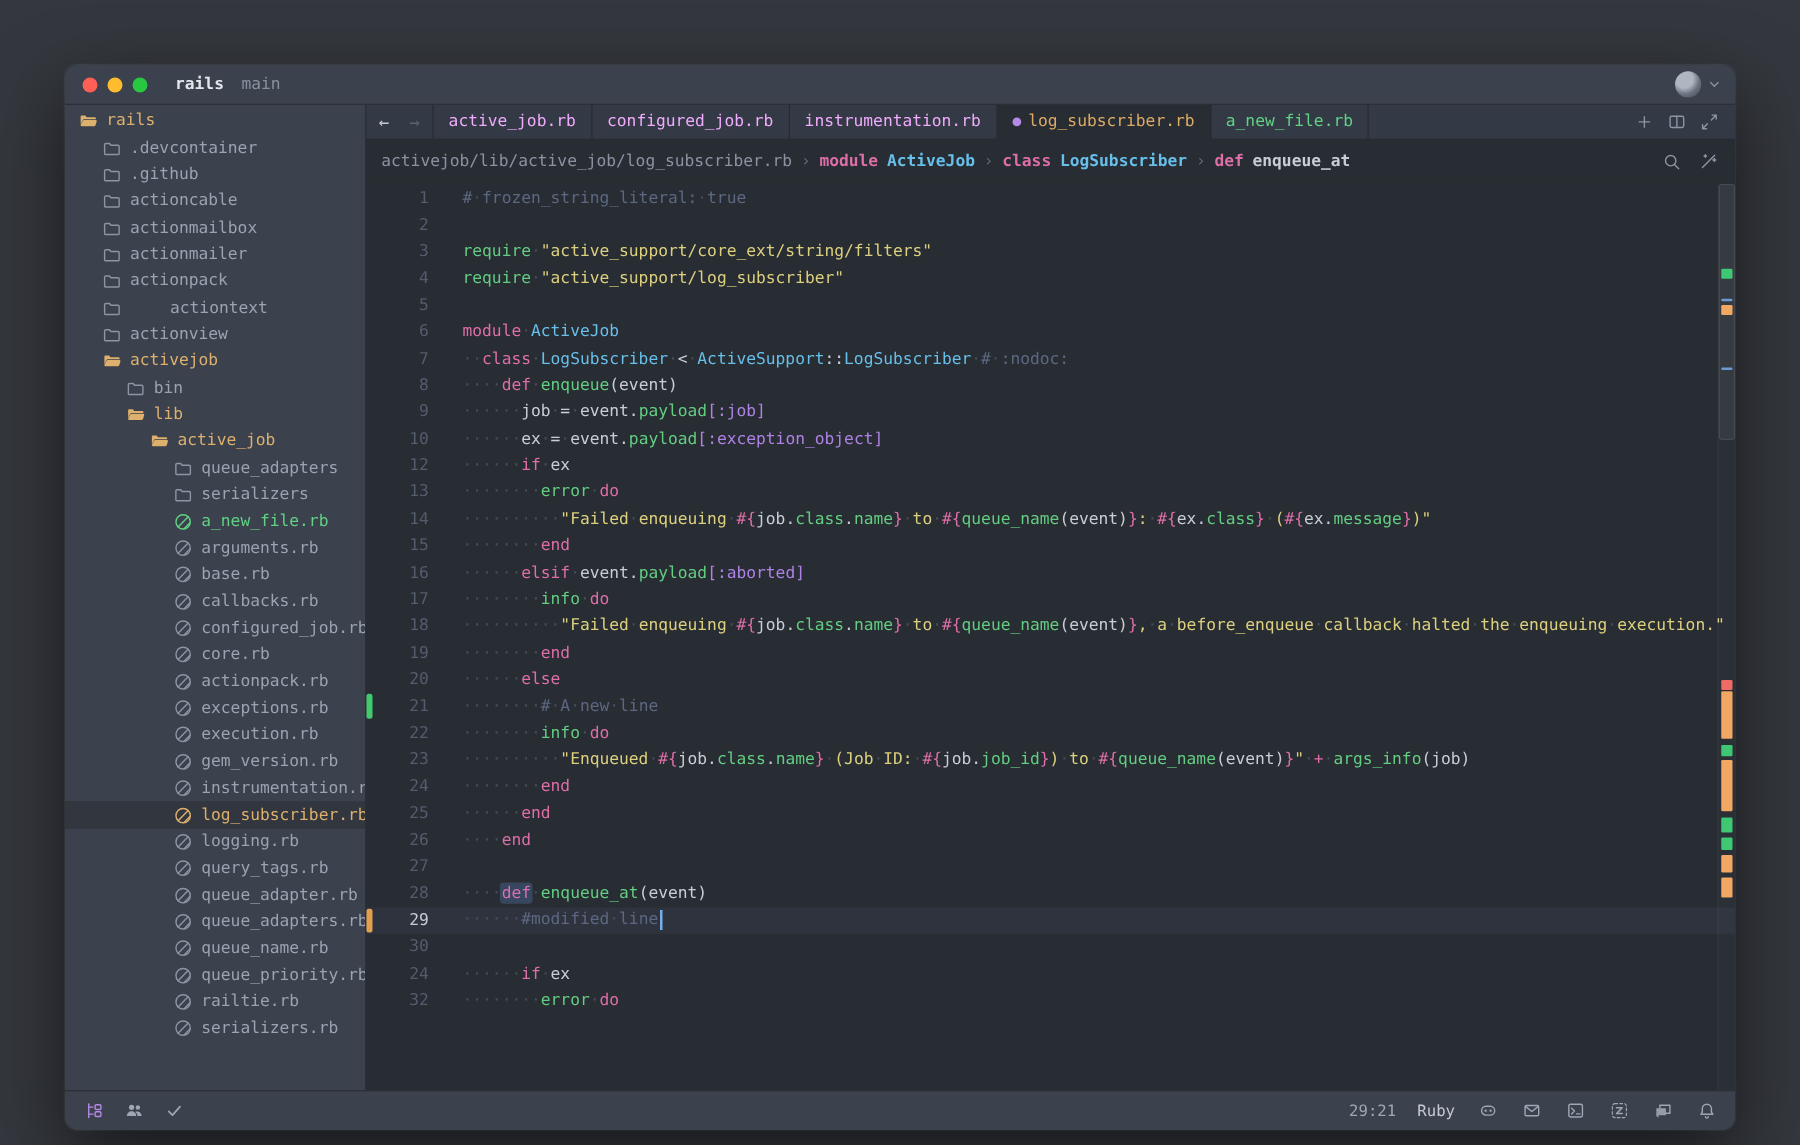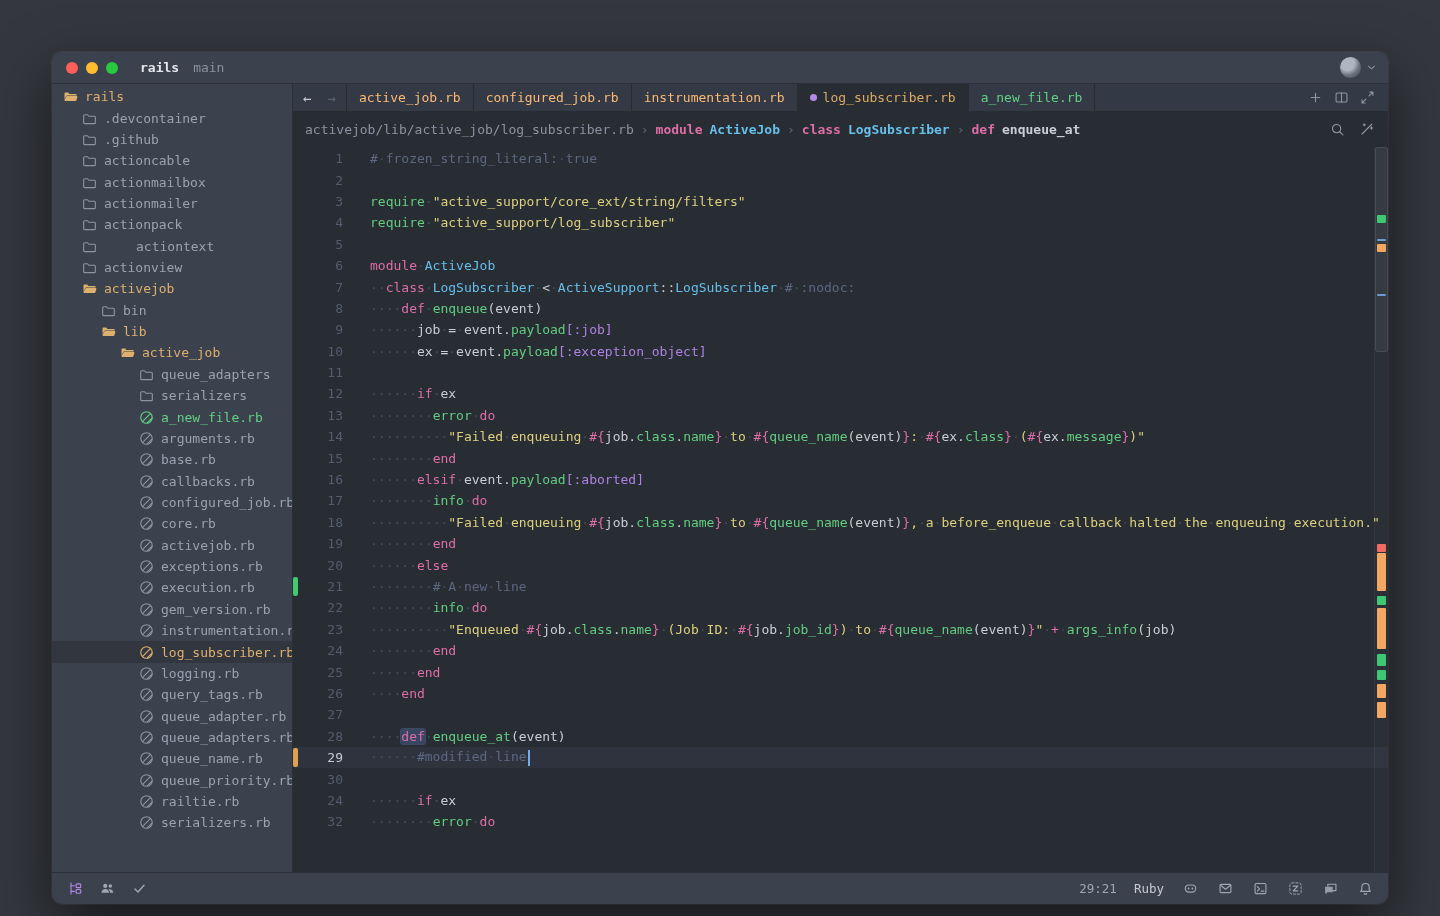--- a/index.html
+++ b/index.html
@@ -36,21 +36,21 @@
   .tree-row svg { display:block; }
 
   
   .editor-col { flex:1; display:flex; flex-direction:column; min-width:0; }
 
   
   .tabbar { height:27px; flex:0 0 27px; background:#333945; display:flex; align-items:stretch; }
   .nav { display:flex; align-items:center; padding:0 10px; gap:16px; border-right:1px solid #272b33; }
   .nav .arr { font-size:14px; cursor:pointer; }
   .arr.back { color:#c4c9d2; } .arr.fwd { color:#5a6170; }
-  .tab { display:flex; align-items:center; padding:0 12px; font-size:13px; color:#fdba74;
+  .tab { display:flex; align-items:center; padding:0 12px; font-size:13px; color:#f0abfc;
     border-right:1px solid #272b33; cursor:pointer; gap:6px; }
   .tab.active { background:#282c33; }
   .tab.tint-orange { color:#dcab66; } .tab.tint-green { color:#61d184; }
   .mod-dot { width:7px; height:7px; border-radius:50%; background:#b58ae6; }
   .tab-spacer { flex:1; }
   .tab-actions { display:flex; align-items:center; gap:9px; padding:0 12px; color:#8d95a3; }
   .tab-actions .tbtn { width:17px; height:17px; display:flex; align-items:center; justify-content:center; cursor:pointer; }
 
   
   .breadcrumb { height:36px; flex:0 0 36px; background:#282c33; display:flex; align-items:center;
@@ -297,21 +297,21 @@
           </span>
           <span>core.rb</span>
         </div>
         <div class="tree-row" style="padding-left: 86px;">
           <span class="tree-icon">
             <svg viewBox="0 0 16 16" width="15" height="15" fill="none" stroke="currentColor" stroke-width="1.2" stroke-linecap="round" stroke-linejoin="round">
               <circle cx="8" cy="8" r="6.1"></circle>
               <path d="M3.7 12.3 12.3 3.7M8.8 13.8 13.8 8.8"></path>
             </svg>
           </span>
-          <span>activejob.rb</span>
+          <span>actionpack.rb</span>
         </div>
         <div class="tree-row" style="padding-left: 86px;">
           <span class="tree-icon">
             <svg viewBox="0 0 16 16" width="15" height="15" fill="none" stroke="currentColor" stroke-width="1.2" stroke-linecap="round" stroke-linejoin="round">
               <circle cx="8" cy="8" r="6.1"></circle>
               <path d="M3.7 12.3 12.3 3.7M8.8 13.8 13.8 8.8"></path>
             </svg>
           </span>
           <span>exceptions.rb</span>
         </div>
@@ -497,21 +497,20 @@
           <div class="code-line"><span class="ln">1</span><span class="code-text"><span class="tok-cm">#<span class="wsd">·</span>frozen_string_literal:<span class="wsd">·</span>true</span></span></div>
           <div class="code-line"><span class="ln">2</span><span class="code-text"></span></div>
           <div class="code-line"><span class="ln">3</span><span class="code-text"><span class="tok-fn">require</span><span class="tok-pl"><span class="wsd">·</span></span><span class="tok-str">"active_support/core_ext/string/filters"</span></span></div>
           <div class="code-line"><span class="ln">4</span><span class="code-text"><span class="tok-fn">require</span><span class="tok-pl"><span class="wsd">·</span></span><span class="tok-str">"active_support/log_subscriber"</span></span></div>
           <div class="code-line"><span class="ln">5</span><span class="code-text"></span></div>
           <div class="code-line"><span class="ln">6</span><span class="code-text"><span class="tok-kw">module</span><span class="tok-pl"><span class="wsd">·</span></span><span class="tok-ty">ActiveJob</span></span></div>
           <div class="code-line"><span class="ln">7</span><span class="code-text"><span class="tok-pl"><span class="wsd">·</span><span class="wsd">·</span></span><span class="tok-kw">class</span><span class="tok-pl"><span class="wsd">·</span></span><span class="tok-ty">LogSubscriber</span><span class="tok-pl"><span class="wsd">·</span>&lt;<span class="wsd">·</span></span><span class="tok-ty">ActiveSupport</span><span class="tok-pl">::</span><span class="tok-ty">LogSubscriber</span><span class="tok-pl"><span class="wsd">·</span></span><span class="tok-cm">#<span class="wsd">·</span>:nodoc:</span></span></div>
           <div class="code-line"><span class="ln">8</span><span class="code-text"><span class="tok-pl"><span class="wsd">·</span><span class="wsd">·</span><span class="wsd">·</span><span class="wsd">·</span></span><span class="tok-kw">def</span><span class="tok-pl"><span class="wsd">·</span></span><span class="tok-fn">enqueue</span><span class="tok-pl">(event)</span></span></div>
           <div class="code-line"><span class="ln">9</span><span class="code-text"><span class="tok-pl"><span class="wsd">·</span><span class="wsd">·</span><span class="wsd">·</span><span class="wsd">·</span><span class="wsd">·</span><span class="wsd">·</span>job<span class="wsd">·</span>=<span class="wsd">·</span>event.</span><span class="tok-fn">payload</span><span class="tok-br">[</span><span class="tok-sym">:job</span><span class="tok-br">]</span></span></div>
           <div class="code-line"><span class="ln">10</span><span class="code-text"><span class="tok-pl"><span class="wsd">·</span><span class="wsd">·</span><span class="wsd">·</span><span class="wsd">·</span><span class="wsd">·</span><span class="wsd">·</span>ex<span class="wsd">·</span>=<span class="wsd">·</span>event.</span><span class="tok-fn">payload</span><span class="tok-br">[</span><span class="tok-sym">:exception_object</span><span class="tok-br">]</span></span></div>
-          <div class="code-line"><span class="ln">11</span><span class="code-text"></span></div>
           <div class="code-line"><span class="ln">12</span><span class="code-text"><span class="tok-pl"><span class="wsd">·</span><span class="wsd">·</span><span class="wsd">·</span><span class="wsd">·</span><span class="wsd">·</span><span class="wsd">·</span></span><span class="tok-kw">if</span><span class="tok-pl"><span class="wsd">·</span>ex</span></span></div>
           <div class="code-line"><span class="ln">13</span><span class="code-text"><span class="tok-pl"><span class="wsd">·</span><span class="wsd">·</span><span class="wsd">·</span><span class="wsd">·</span><span class="wsd">·</span><span class="wsd">·</span><span class="wsd">·</span><span class="wsd">·</span></span><span class="tok-fn">error</span><span class="tok-pl"><span class="wsd">·</span></span><span class="tok-kw">do</span></span></div>
           <div class="code-line"><span class="ln">14</span><span class="code-text"><span class="tok-pl"><span class="wsd">·</span><span class="wsd">·</span><span class="wsd">·</span><span class="wsd">·</span><span class="wsd">·</span><span class="wsd">·</span><span class="wsd">·</span><span class="wsd">·</span><span class="wsd">·</span><span class="wsd">·</span></span><span class="tok-str">"Failed<span class="wsd">·</span>enqueuing<span class="wsd">·</span></span><span class="tok-ip">#{</span><span class="tok-pl">job.</span><span class="tok-fn">class</span><span class="tok-pl">.</span><span class="tok-fn">name</span><span class="tok-ip">}</span><span class="tok-str"><span class="wsd">·</span>to<span class="wsd">·</span></span><span class="tok-ip">#{</span><span class="tok-fn">queue_name</span><span class="tok-pl">(event)</span><span class="tok-ip">}</span><span class="tok-str">:<span class="wsd">·</span></span><span class="tok-ip">#{</span><span class="tok-pl">ex.</span><span class="tok-fn">class</span><span class="tok-ip">}</span><span class="tok-str"><span class="wsd">·</span>(</span><span class="tok-ip">#{</span><span class="tok-pl">ex.</span><span class="tok-fn">message</span><span class="tok-ip">}</span><span class="tok-str">)"</span></span></div>
           <div class="code-line"><span class="ln">15</span><span class="code-text"><span class="tok-pl"><span class="wsd">·</span><span class="wsd">·</span><span class="wsd">·</span><span class="wsd">·</span><span class="wsd">·</span><span class="wsd">·</span><span class="wsd">·</span><span class="wsd">·</span></span><span class="tok-kw">end</span></span></div>
           <div class="code-line"><span class="ln">16</span><span class="code-text"><span class="tok-pl"><span class="wsd">·</span><span class="wsd">·</span><span class="wsd">·</span><span class="wsd">·</span><span class="wsd">·</span><span class="wsd">·</span></span><span class="tok-kw">elsif</span><span class="tok-pl"><span class="wsd">·</span>event.</span><span class="tok-fn">payload</span><span class="tok-br">[</span><span class="tok-sym">:aborted</span><span class="tok-br">]</span></span></div>
           <div class="code-line"><span class="ln">17</span><span class="code-text"><span class="tok-pl"><span class="wsd">·</span><span class="wsd">·</span><span class="wsd">·</span><span class="wsd">·</span><span class="wsd">·</span><span class="wsd">·</span><span class="wsd">·</span><span class="wsd">·</span></span><span class="tok-fn">info</span><span class="tok-pl"><span class="wsd">·</span></span><span class="tok-kw">do</span></span></div>
           <div class="code-line"><span class="ln">18</span><span class="code-text"><span class="tok-pl"><span class="wsd">·</span><span class="wsd">·</span><span class="wsd">·</span><span class="wsd">·</span><span class="wsd">·</span><span class="wsd">·</span><span class="wsd">·</span><span class="wsd">·</span><span class="wsd">·</span><span class="wsd">·</span></span><span class="tok-str">"Failed<span class="wsd">·</span>enqueuing<span class="wsd">·</span></span><span class="tok-ip">#{</span><span class="tok-pl">job.</span><span class="tok-fn">class</span><span class="tok-pl">.</span><span class="tok-fn">name</span><span class="tok-ip">}</span><span class="tok-str"><span class="wsd">·</span>to<span class="wsd">·</span></span><span class="tok-ip">#{</span><span class="tok-fn">queue_name</span><span class="tok-pl">(event)</span><span class="tok-ip">}</span><span class="tok-str">,<span class="wsd">·</span>a<span class="wsd">·</span>before_enqueue<span class="wsd">·</span>callback<span class="wsd">·</span>halted<span class="wsd">·</span>the<span class="wsd">·</span>enqueuing<span class="wsd">·</span>execution."</span></span></div>
           <div class="code-line"><span class="ln">19</span><span class="code-text"><span class="tok-pl"><span class="wsd">·</span><span class="wsd">·</span><span class="wsd">·</span><span class="wsd">·</span><span class="wsd">·</span><span class="wsd">·</span><span class="wsd">·</span><span class="wsd">·</span></span><span class="tok-kw">end</span></span></div>
           <div class="code-line"><span class="ln">20</span><span class="code-text"><span class="tok-pl"><span class="wsd">·</span><span class="wsd">·</span><span class="wsd">·</span><span class="wsd">·</span><span class="wsd">·</span><span class="wsd">·</span></span><span class="tok-kw">else</span></span></div>
           <div class="code-line"><span class="git-bar git-added"></span><span class="ln">21</span><span class="code-text"><span class="tok-pl"><span class="wsd">·</span><span class="wsd">·</span><span class="wsd">·</span><span class="wsd">·</span><span class="wsd">·</span><span class="wsd">·</span><span class="wsd">·</span><span class="wsd">·</span></span><span class="tok-cm">#<span class="wsd">·</span>A<span class="wsd">·</span>new<span class="wsd">·</span>line</span></span></div>

